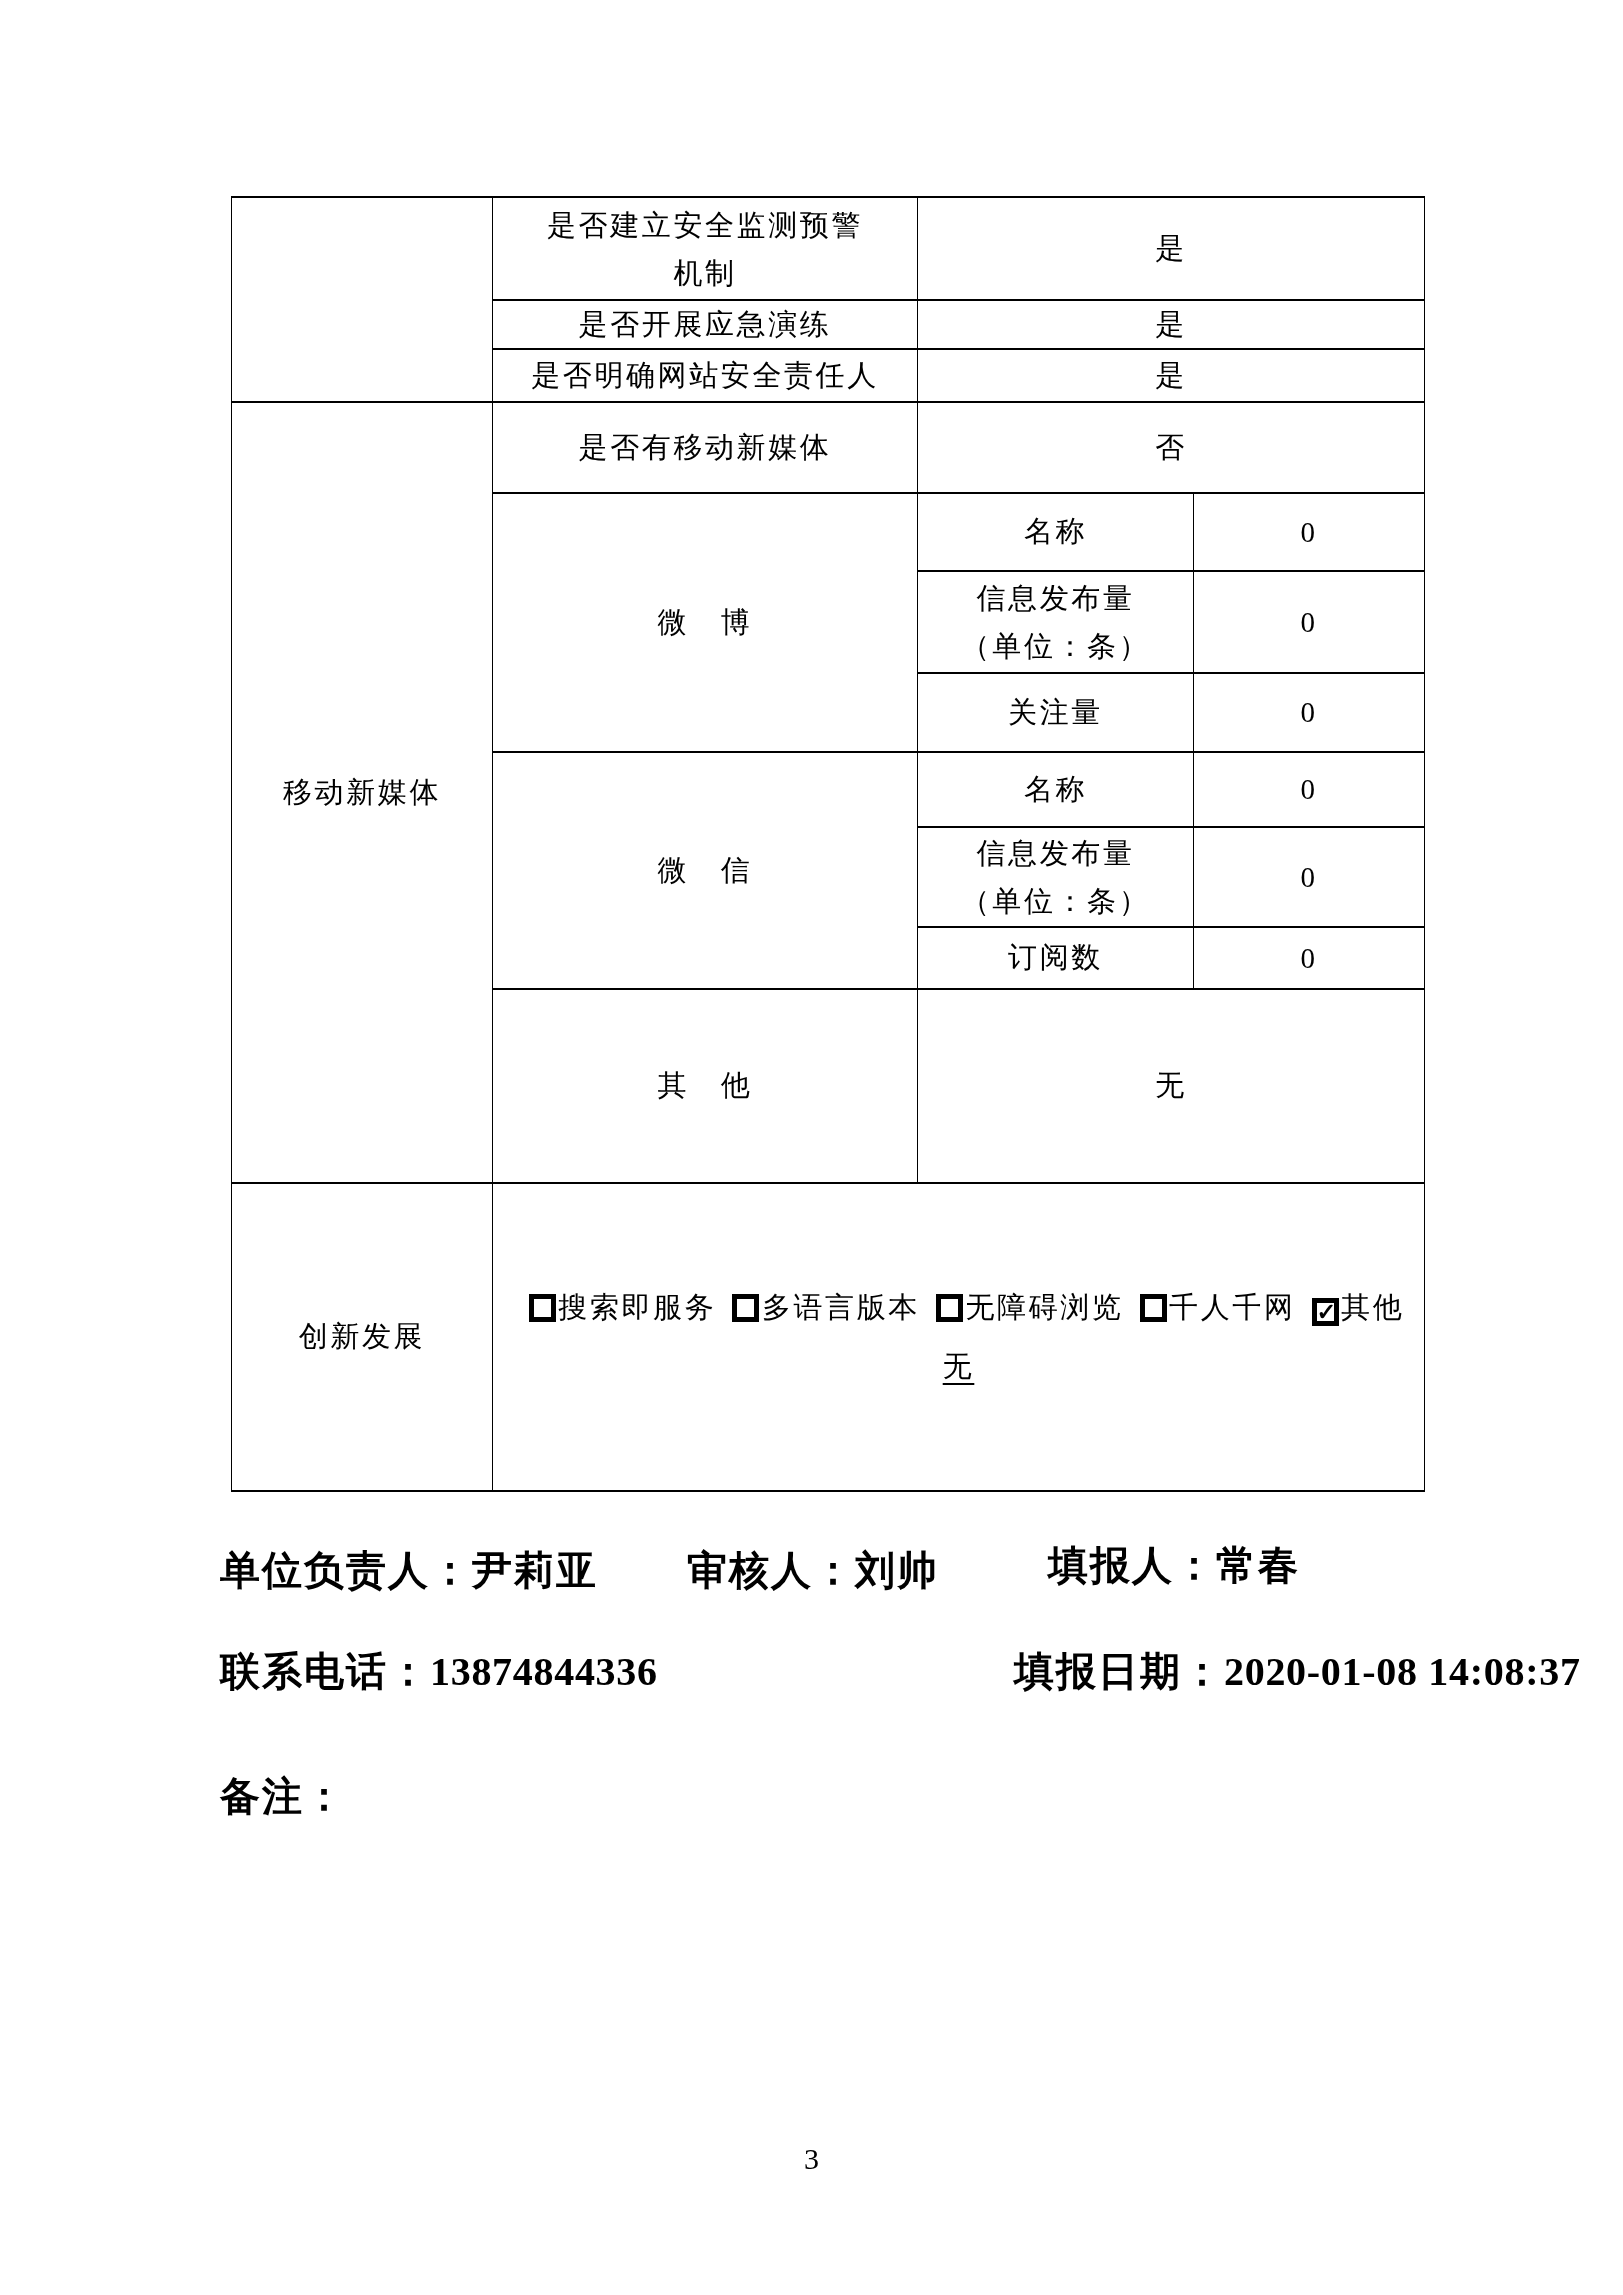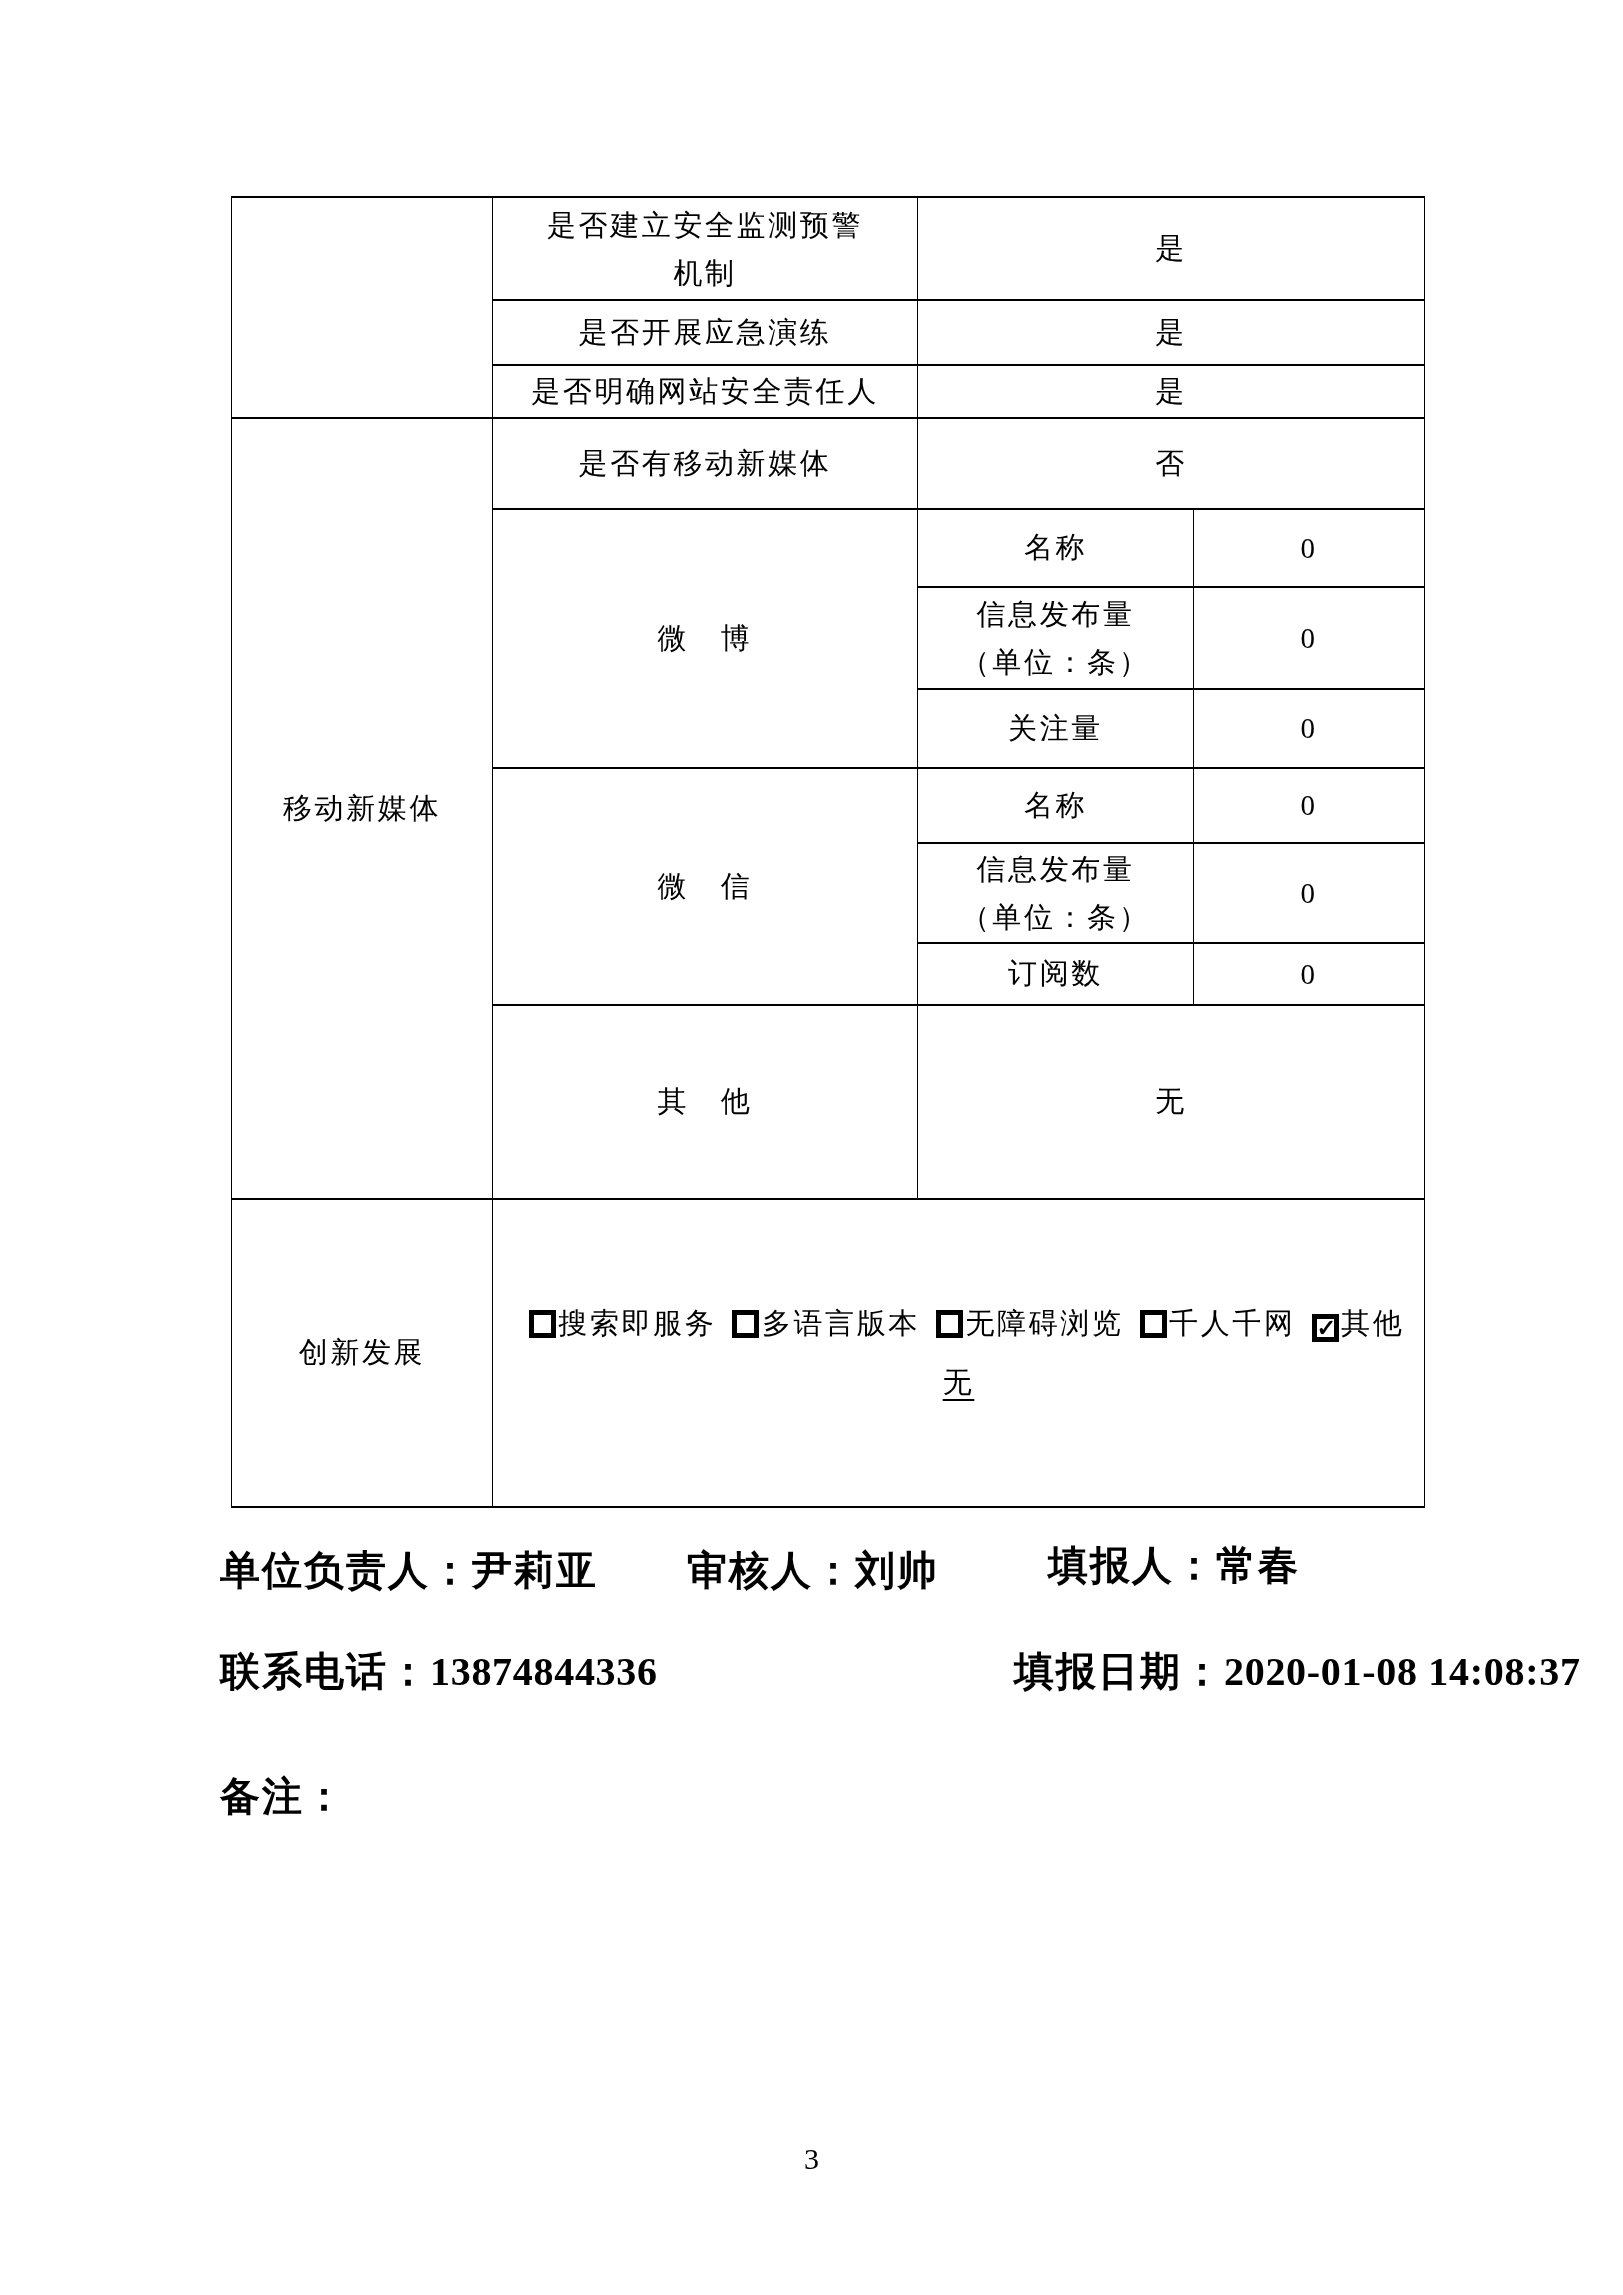--- a/index.html
+++ b/index.html
@@ -22,21 +22,21 @@
     border-top-width:2px;
     border-bottom-width:2px;
     text-align:center;
     vertical-align:middle;
     font-size:29px;
     letter-spacing:2.6px;
     padding:0;
     overflow:hidden;
   }
   td.twoline{line-height:48px;}
-  .r1{height:103px}.r2{height:65px}.r3{height:53px}
+  .r1{height:103px}.r2{height:49px}.r3{height:53px}
   .r4{height:91px}.r5{height:78px}.r6{height:102px}
   .r7{height:79px}.r8{height:75px}.r9{height:100px}
   .r10{height:62px}.r11{height:194px}.r12{height:308px}
   td.value-cell{letter-spacing:0;}
   
   td.innovation-cell{
     text-align:left;
     padding-left:62px;
     padding-right:26px;
     line-height:59px;

